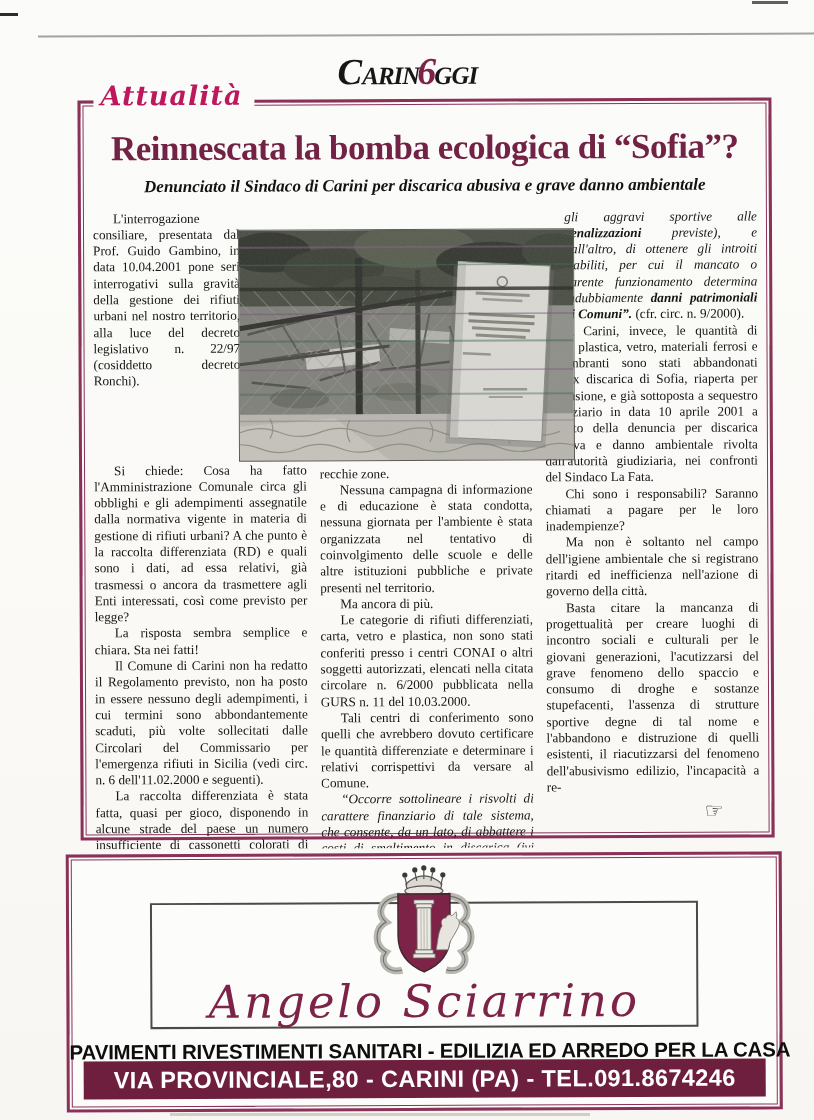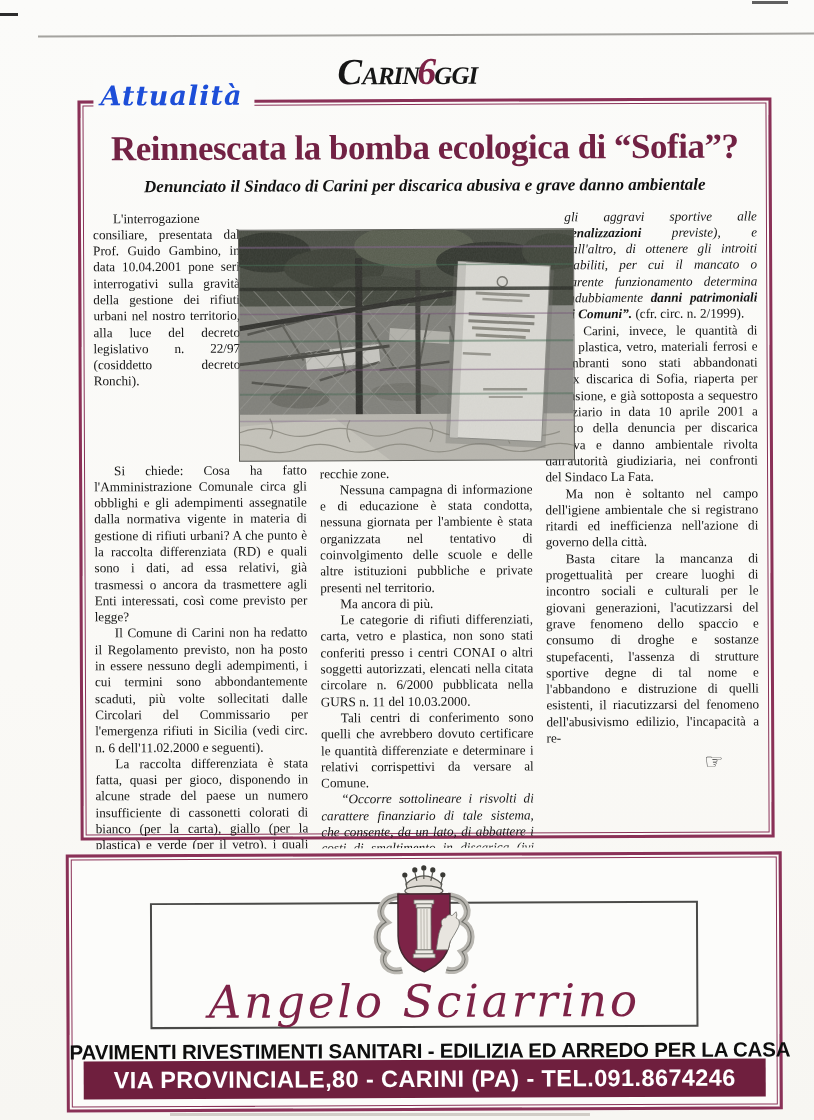--- a/index.html
+++ b/index.html
@@ -21,21 +21,21 @@
 
   
   .logo{position:absolute;top:52px;left:0;right:0;text-align:center;
         font-style:italic;font-weight:bold;color:#161616;}
   .logo .big{font-size:37px;line-height:1;}
   .logo .sm{font-size:25px;letter-spacing:-1px;}
   .logo .six{color:#7d2347;font-size:38px;margin:0 -2px;}
 
   .section-label{position:absolute;top:79px;left:93px;z-index:3;
         font-family:"DejaVu Serif",serif;font-style:italic;font-weight:bold;
-        font-size:27px;letter-spacing:1px;color:#1d4ed8;
+        font-size:27px;letter-spacing:1px;color:#be185d;
         background:#fbfbf9;padding:0 12px 3px 7px;text-align:center;}
 
   
   .article-box{position:absolute;left:77px;top:99px;width:694px;height:740px;
         box-sizing:border-box;
         border:3px solid #8a3157;
         box-shadow:inset 0 0 0 2px #fbfbf9, inset 0 0 0 3px #8a3157;}
 
   .article-title{margin:27px 10px 0;text-align:center;
         font-size:35px;font-weight:bold;color:#722244;letter-spacing:-0.5px;line-height:1.1;}
@@ -176,38 +176,40 @@
             <rect y="190" width="334" height="1.5" fill="#7b5e86" opacity="0.4"></rect>
             <rect width="334" height="230" filter="url(#grain)" opacity="0.45"></rect>
           </svg>
         </div>
 
         <div class="colm">
           <div class="narrow">
             <p>L'interrogazione consiliare, presentata dal Prof. Guido Gambino, in data 10.04.2001 pone seri interrogativi sulla gravità della gestione dei rifiuti urbani nel nostro territorio, alla luce del decreto legislativo n. 22/97 (cosiddetto decreto Ronchi).</p>
           </div>
           <p>Si chiede: Cosa ha fatto l'Amministrazione Comunale circa gli obblighi e gli adempimenti assegnatile dalla normativa vigente in materia di gestione di rifiuti urbani? A che punto è la raccolta differenziata (RD) e quali sono i dati, ad essa relativi, già trasmessi o ancora da trasmettere agli Enti interessati, così come previsto per legge?</p>
+          <p>La risposta sembra semplice e chiara. Sta nei fatti!</p>
           <p>Il Comune di Carini non ha redatto il Regolamento previsto, non ha posto in essere nessuno degli adempimenti, i cui termini sono abbondantemente scaduti, più volte sollecitati dalle Circolari del Commissario per l'emergenza rifiuti in Sicilia (vedi circ. n. 6 dell'11.02.2000 e seguenti).</p>
           <p>La raccolta differenziata è stata fatta, quasi per gioco, disponendo in alcune strade del paese un numero insufficiente di cassonetti colorati di bianco (per la carta), giallo (per la plastica) e verde (per il vetro), i quali sono andati, giorno dopo giorno, sempre più diradandosi fino a scomparire del tutto in pa-</p>
         </div>
 
         <div class="colm">
           <div class="col2-block">
             <p class="noindent">recchie zone.</p>
             <p>Nessuna campagna di informazione e di educazione è stata condotta, nessuna giornata per l'ambiente è stata organizzata nel tentativo di coinvolgimento delle scuole e delle altre istituzioni pubbliche e private presenti nel territorio.</p>
             <p>Ma ancora di più.</p>
             <p>Le categorie di rifiuti differenziati, carta, vetro e plastica, non sono stati conferiti presso i centri CONAI o altri soggetti autorizzati, elencati nella citata circolare n. 6/2000 pubblicata nella GURS n. 11 del 10.03.2000.</p>
             <p>Tali centri di conferimento sono quelli che avrebbero dovuto certificare le quantità differenziate e determinare i relativi corrispettivi da versare al Comune.</p>
             <p class="quote">“Occorre sottolineare i risvolti di carattere finanziario di tale sistema, che consente, da un lato, di abbattere i costi di smaltimento in discarica (ivi compresi</p>
           </div>
         </div>
 
         <div class="colm">
-          <p class="quote noindent col3-lead"><span>gli aggravi sportive alle </span><span class="bi">penalizzazioni</span><span> previste), e dall'altro, di ottenere gli introiti stabiliti, per cui il mancato o carente funzionamento determina indubbiamente </span><span class="bi">danni patrimoniali ai Comuni</span><span class="bi">”. </span><span class="rm">(cfr. circ. n. 2/1999).</span></p>
+          <p class="quote noindent col3-lead"><span>gli aggravi sportive alle </span><span class="bi">penalizzazioni</span><span> previste), e dall'altro, di ottenere gli introiti stabiliti, per cui il mancato o carente funzionamento determina indubbiamente </span><span class="bi">danni patrimoniali ai Comuni</span><span class="bi">”. </span><span class="rm">(cfr. circ. n. 9/2000).</span></p>
           <p>A Carini, invece, le quantità di carta, plastica, vetro, materiali ferrosi e ingombranti sono stati abbandonati nell'ex discarica di Sofia, riaperta per l'occasione, e già sottoposta a sequestro giudiziario in data 10 aprile 2001 a seguito della denuncia per discarica abusiva e danno ambientale rivolta dall'autorità giudiziaria, nei confronti del Sindaco La Fata.</p>
+          <p>Chi sono i responsabili? Saranno chiamati a pagare per le loro inadempienze?</p>
           <p>Ma non è soltanto nel campo dell'igiene ambientale che si registrano ritardi ed inefficienza nell'azione di governo della città.</p>
           <p>Basta citare la mancanza di progettualità per creare luoghi di incontro sociali e culturali per le giovani generazioni, l'acutizzarsi del grave fenomeno dello spaccio e consumo di droghe e sostanze stupefacenti, l'assenza di strutture sportive degne di tal nome e l'abbandono e distruzione di quelli esistenti, il riacutizzarsi del fenomeno dell'abusivismo edilizio, l'incapacità a re-</p>
           <div class="hand">☞</div>
         </div>
 
       </div>
     </div>
 
     <div class="ad-box">
       <div class="ad-frame">

